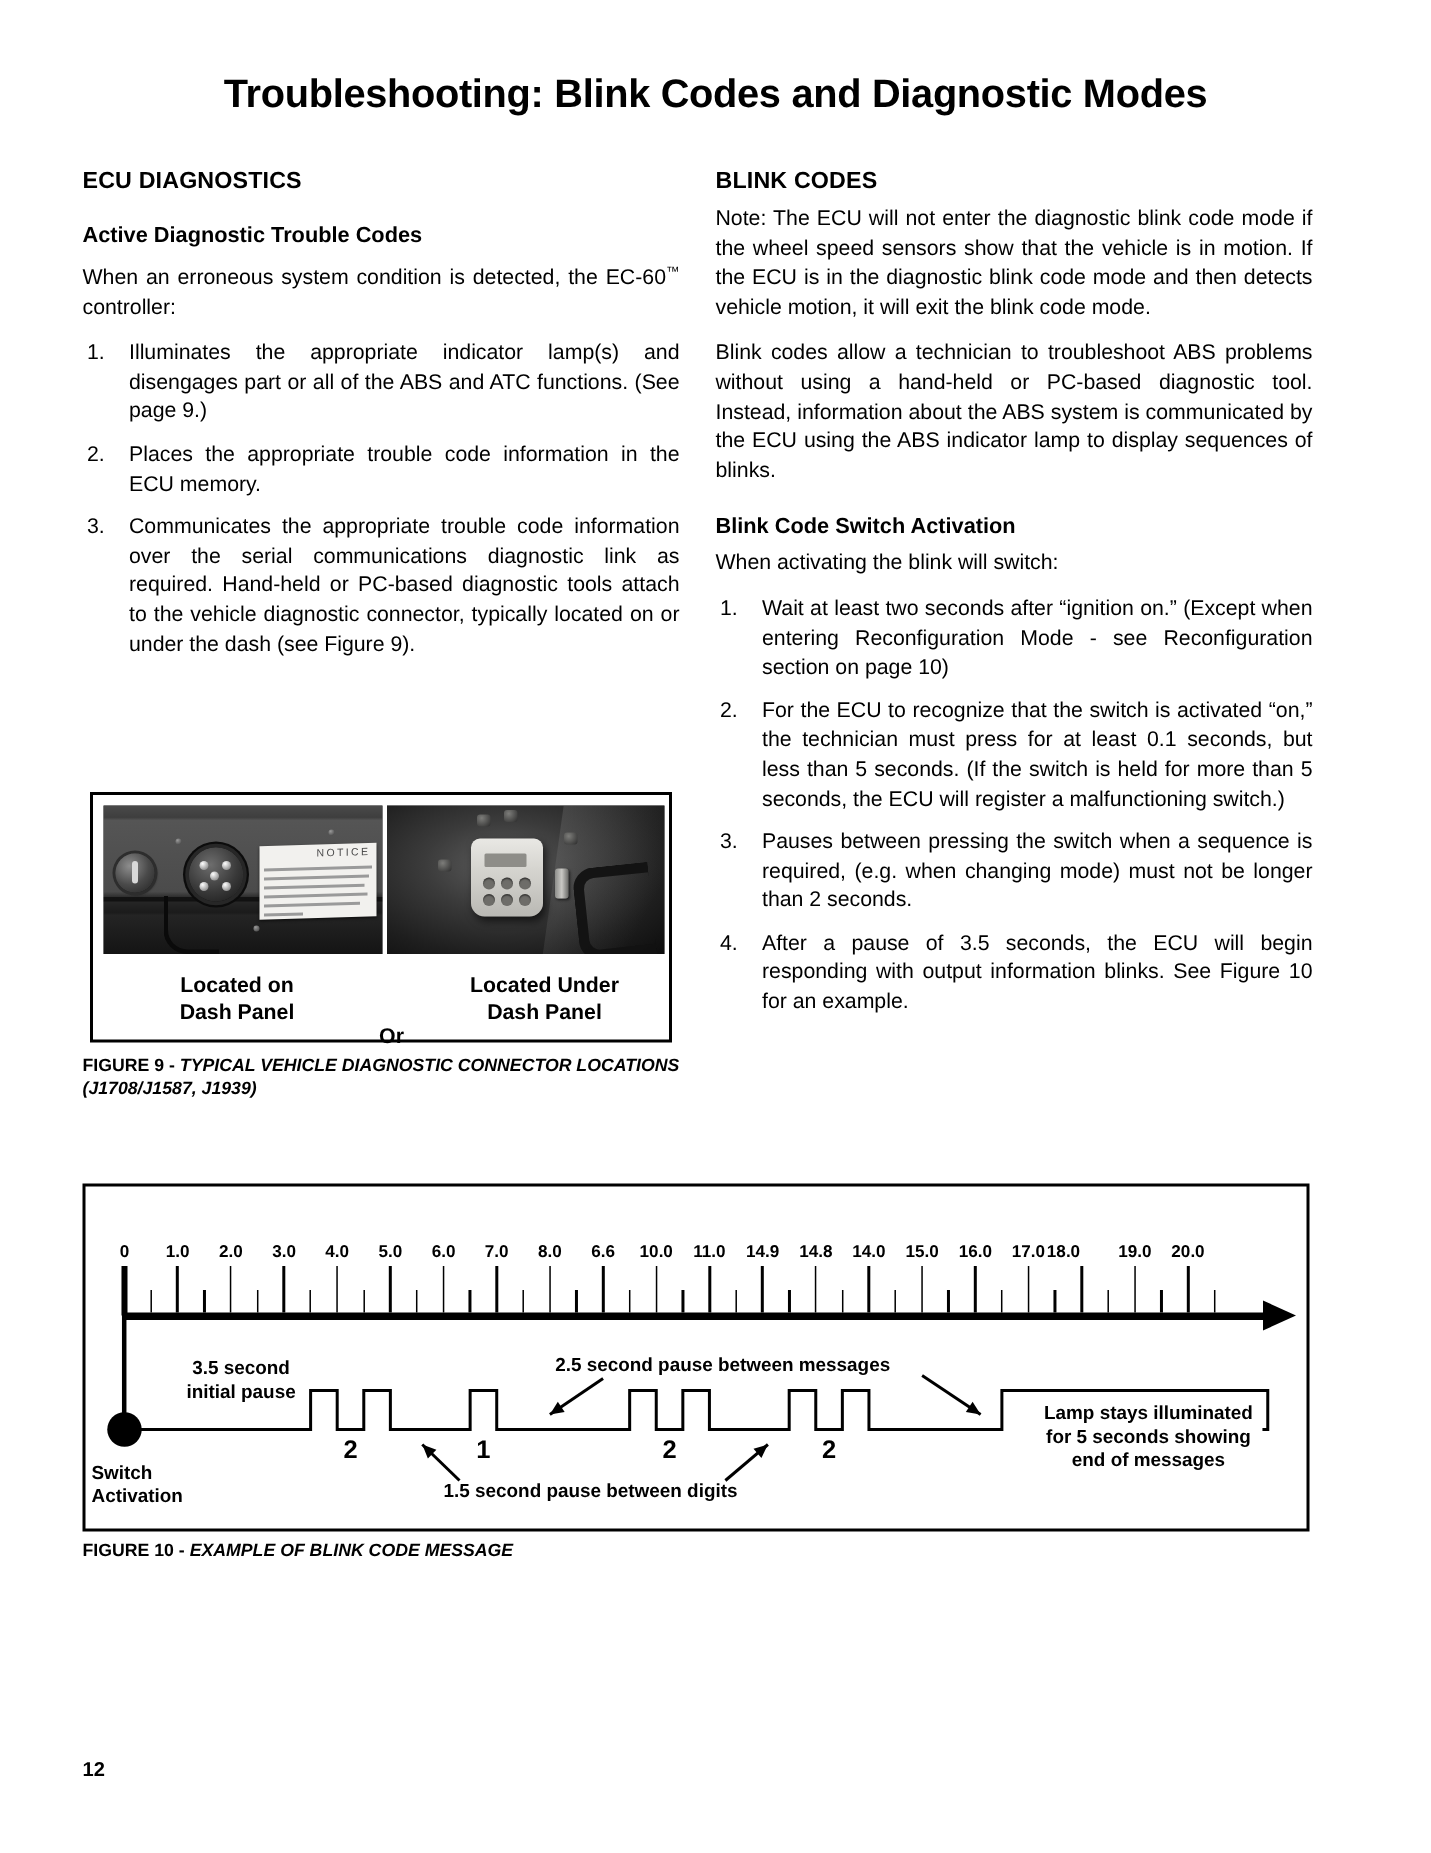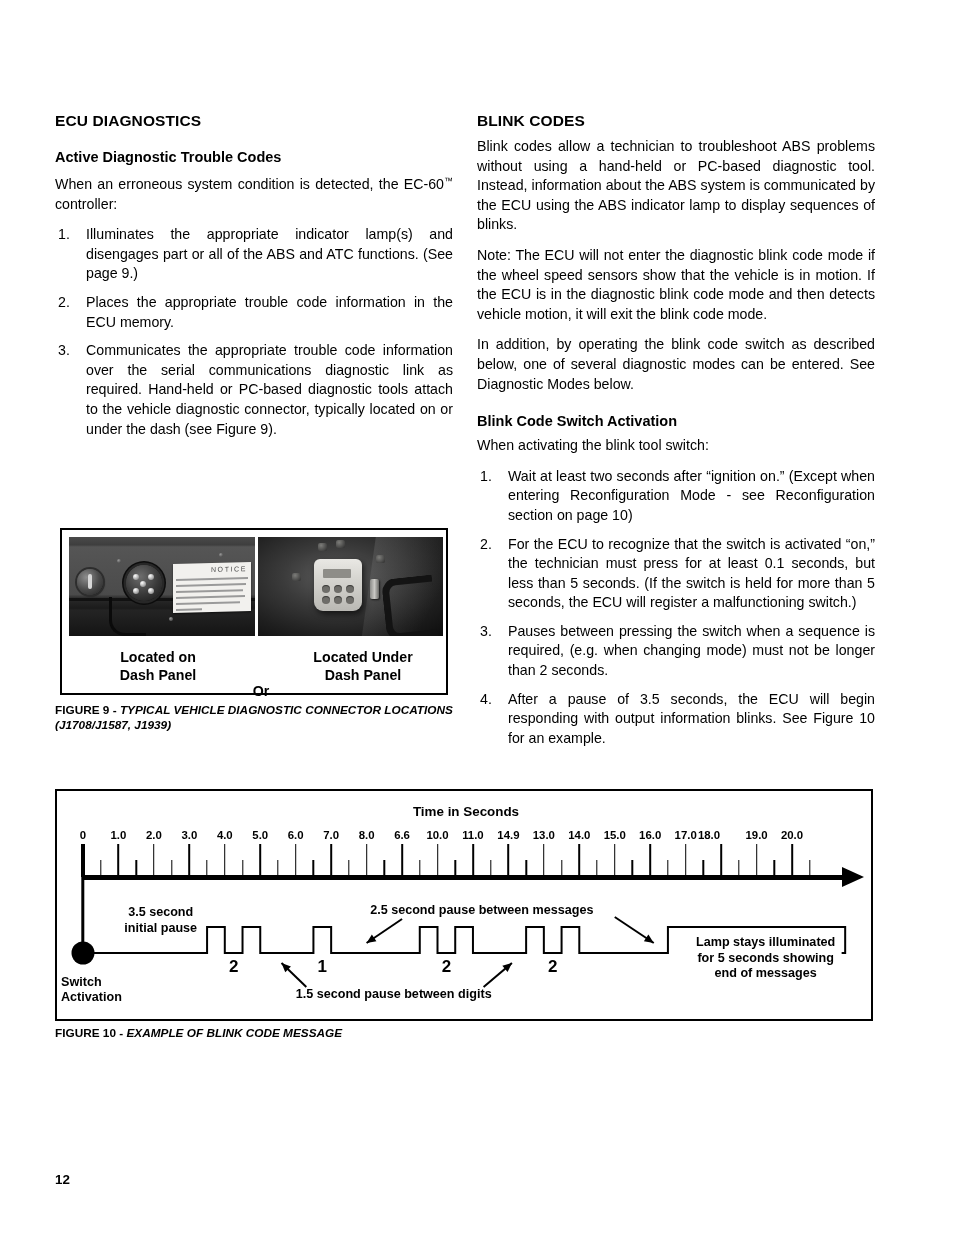--- a/index.html
+++ b/index.html
@@ -432,20 +432,21 @@
     top: 1172px;
     font-size: 13.4px;
     font-weight: bold;
   }
 </style>
 </head>
 <body>
 
 <div class="page">
 
+  <div class="page-title">Troubleshooting: Blink Codes and Diagnostic Modes</div>
 
   <div class="col col-left">
     <h2 class="sec-head">ECU DIAGNOSTICS</h2>
 
 
     <h3 class="sub-head">Active Diagnostic Trouble Codes</h3>
 
     <p class="body"><span>When an erroneous system condition is detected, the EC-60</span><span class="tm">™</span><span> controller:</span></p>
 
     <ol class="numlist">
@@ -459,26 +460,25 @@
       </li>
       <li>
         <span class="num">3.</span>
         <span>Communicates the appropriate trouble code information over the serial communications diagnostic link as required.  Hand-held or PC-based diagnostic tools attach to the vehicle diagnostic connector, typically located on or under the dash (see Figure 9).</span>
       </li>
     </ol>
   </div>
 
   <div class="col col-right">
     <h2 class="sec-head">BLINK CODES</h2>
+    <p class="body">Note:  The ECU will not enter the diagnostic blink code mode if the wheel speed sensors show that the vehicle is in motion.  If the ECU is in the diagnostic blink code mode and then detects vehicle motion, it will exit the blink code mode.</p>
     <p class="body">Blink codes allow a technician to troubleshoot ABS problems without using a hand-held or PC-based diagnostic tool.  Instead, information about the ABS system is communicated by the ECU using the ABS indicator lamp to display sequences of blinks.</p>
-    <p class="body">Note:  The ECU will not enter the diagnostic blink code mode if the wheel speed sensors show that the vehicle is in motion.  If the ECU is in the diagnostic blink code mode and then detects vehicle motion, it will exit the blink code mode.</p>
-    <p class="body">In addition, by operating the blink code switch as described below, one of several diagnostic modes can be entered. See Diagnostic Modes below.</p>
 
     <h3 class="sub-head">Blink Code Switch Activation</h3>
-    <p class="body">When activating the blink tool switch:</p>
+    <p class="body">When activating the blink will switch:</p>
 
     <ol class="numlist">
       <li>
         <span class="num">1.</span>
         <span>Wait at least two seconds after “ignition on.” (Except when entering Reconfiguration Mode - see Reconfiguration section on page 10)</span>
       </li>
       <li>
         <span class="num">2.</span>
         <span>For the ECU to recognize that the switch is activated “on,” the technician must press for at least 0.1 seconds, but less than 5 seconds.  (If the switch is held for more than 5 seconds, the ECU will register a malfunctioning switch.)</span>
       </li>
@@ -551,21 +551,20 @@
       <div class="cap-cell cap-right" style="white-space:pre-line">Located Under
 Dash Panel</div>
     </div>
   </div>
 
   <div class="fig9-caption"><span>FIGURE 9 - </span><span class="ital">TYPICAL VEHICLE DIAGNOSTIC CONNECTOR LOCATIONS (J1708/J1587, J1939)</span></div>
 
   <div class="fig10-box">
     <div class="fig10-inner">
 
-      <div class="tis-title">Time in Seconds</div>
 
       <div class="axis-area" id="axis-area">
         <div class="axis-line" id="axis-line" style="left: 26px; width: 758.63px;"></div>
         <div class="axis-arrow" id="axis-arrow" style="left: 784.63px;"></div>
       <div class="tick-label" style="left: 26px; transform: translateX(-50%);">0</div>
           <div class="tick-major" style="left: 26px; width: 4px; height: 33px;"></div>
           <div class="tick-label" style="left: 61.45px;">1.0</div>
           <div class="tick-major" style="left: 61.45px;"></div>
           <div class="tick-label" style="left: 96.9px;">2.0</div>
           <div class="tick-major" style="left: 96.9px;"></div>
@@ -582,21 +581,21 @@
           <div class="tick-label" style="left: 309.6px;">8.0</div>
           <div class="tick-major" style="left: 309.6px;"></div>
           <div class="tick-label" style="left: 345.05px;">6.6</div>
           <div class="tick-major" style="left: 345.05px;"></div>
           <div class="tick-label" style="left: 380.5px;">10.0</div>
           <div class="tick-major" style="left: 380.5px;"></div>
           <div class="tick-label" style="left: 415.95px;">11.0</div>
           <div class="tick-major" style="left: 415.95px;"></div>
           <div class="tick-label" style="left: 451.4px;">14.9</div>
           <div class="tick-major" style="left: 451.4px;"></div>
-          <div class="tick-label" style="left: 486.85px;">13.0</div>
+          <div class="tick-label" style="left: 486.85px;">14.8</div>
           <div class="tick-major" style="left: 486.85px;"></div>
           <div class="tick-label" style="left: 522.3px;">14.0</div>
           <div class="tick-major" style="left: 522.3px;"></div>
           <div class="tick-label" style="left: 557.75px;">15.0</div>
           <div class="tick-major" style="left: 557.75px;"></div>
           <div class="tick-label" style="left: 593.2px;">16.0</div>
           <div class="tick-major" style="left: 593.2px;"></div>
           <div class="tick-label" style="left: 628.65px;">17.0</div>
           <div class="tick-major" style="left: 628.65px;"></div>
           <div class="tick-label" style="left: 652px;">18.0</div>

